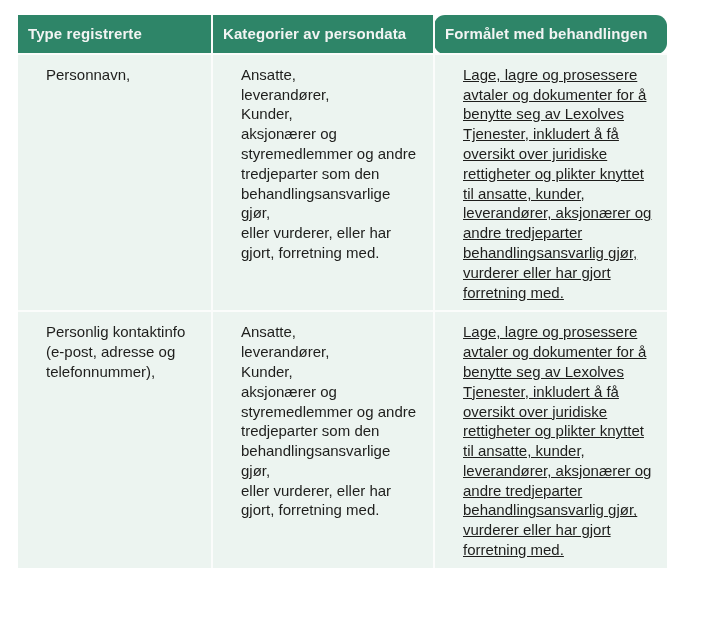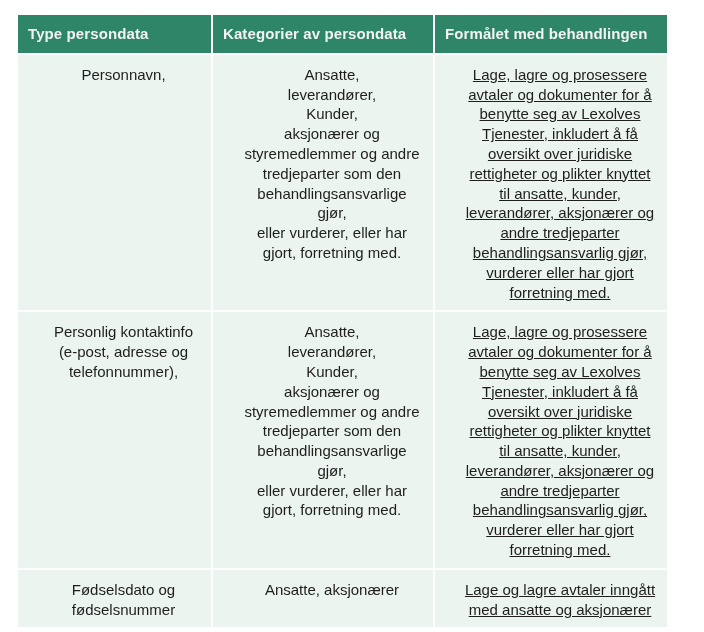--- a/index.html
+++ b/index.html
@@ -31,28 +31,29 @@
     line-height: 1.25;
     text-align: left;
     vertical-align: middle;
     padding: 10px 8px 9px 10px;
     border-right: 2px solid var(--divider, #FBFCFB);
     border-bottom: 2px solid var(--divider, #FBFCFB);
     letter-spacing: 0.1px;
   }
   table.persondata-table th:last-child {
     border-right: none;
+    border-radius: 11px;
   }
   table.persondata-table td {
     background: var(--row-bg, #ECF4F0);
     color: var(--body-text, #1E1E1C);
     font-size: 15px;
     line-height: 19.8px;
     vertical-align: top;
-    text-align: center;
+    text-align: left;
     padding: 10px 10px 8px 28px;
     border-right: 2px solid var(--divider, #FBFCFB);
     border-bottom: 2px solid var(--divider, #FBFCFB);
     white-space: pre-line;
     overflow: hidden;
   }
   table.persondata-table td:last-child {
     border-right: none;
     text-decoration: underline;
   }
@@ -65,21 +66,21 @@
 
 <div class="page">
   <table class="persondata-table">
     <colgroup>
       <col style="width:194px">
       <col style="width:222px">
       <col style="width:233px">
     </colgroup>
     <thead>
       <tr>
-        <th>Type persondata</th>
+        <th>Type registrerte</th>
         <th>Kategorier av persondata</th>
         <th>Formålet med behandlingen</th>
       </tr>
     </thead>
     <tbody>
       <tr>
         <td>Personnavn,</td>
         <td>Ansatte,
 leverandører,
 Kunder,
@@ -121,22 +122,15 @@
 Tjenester, inkludert å få
 oversikt over juridiske
 rettigheter og plikter knyttet
 til ansatte, kunder,
 leverandører, aksjonærer og
 andre tredjeparter
 behandlingsansvarlig gjør,
 vurderer eller har gjort
 forretning med.</td>
       </tr>
-      <tr>
-        <td>Fødselsdato og
-fødselsnummer</td>
-        <td>Ansatte, aksjonærer</td>
-        <td>Lage og lagre avtaler inngått
-med ansatte og aksjonærer</td>
-      </tr>
     </tbody>
   </table>
 </div>
 
 </body></html>

